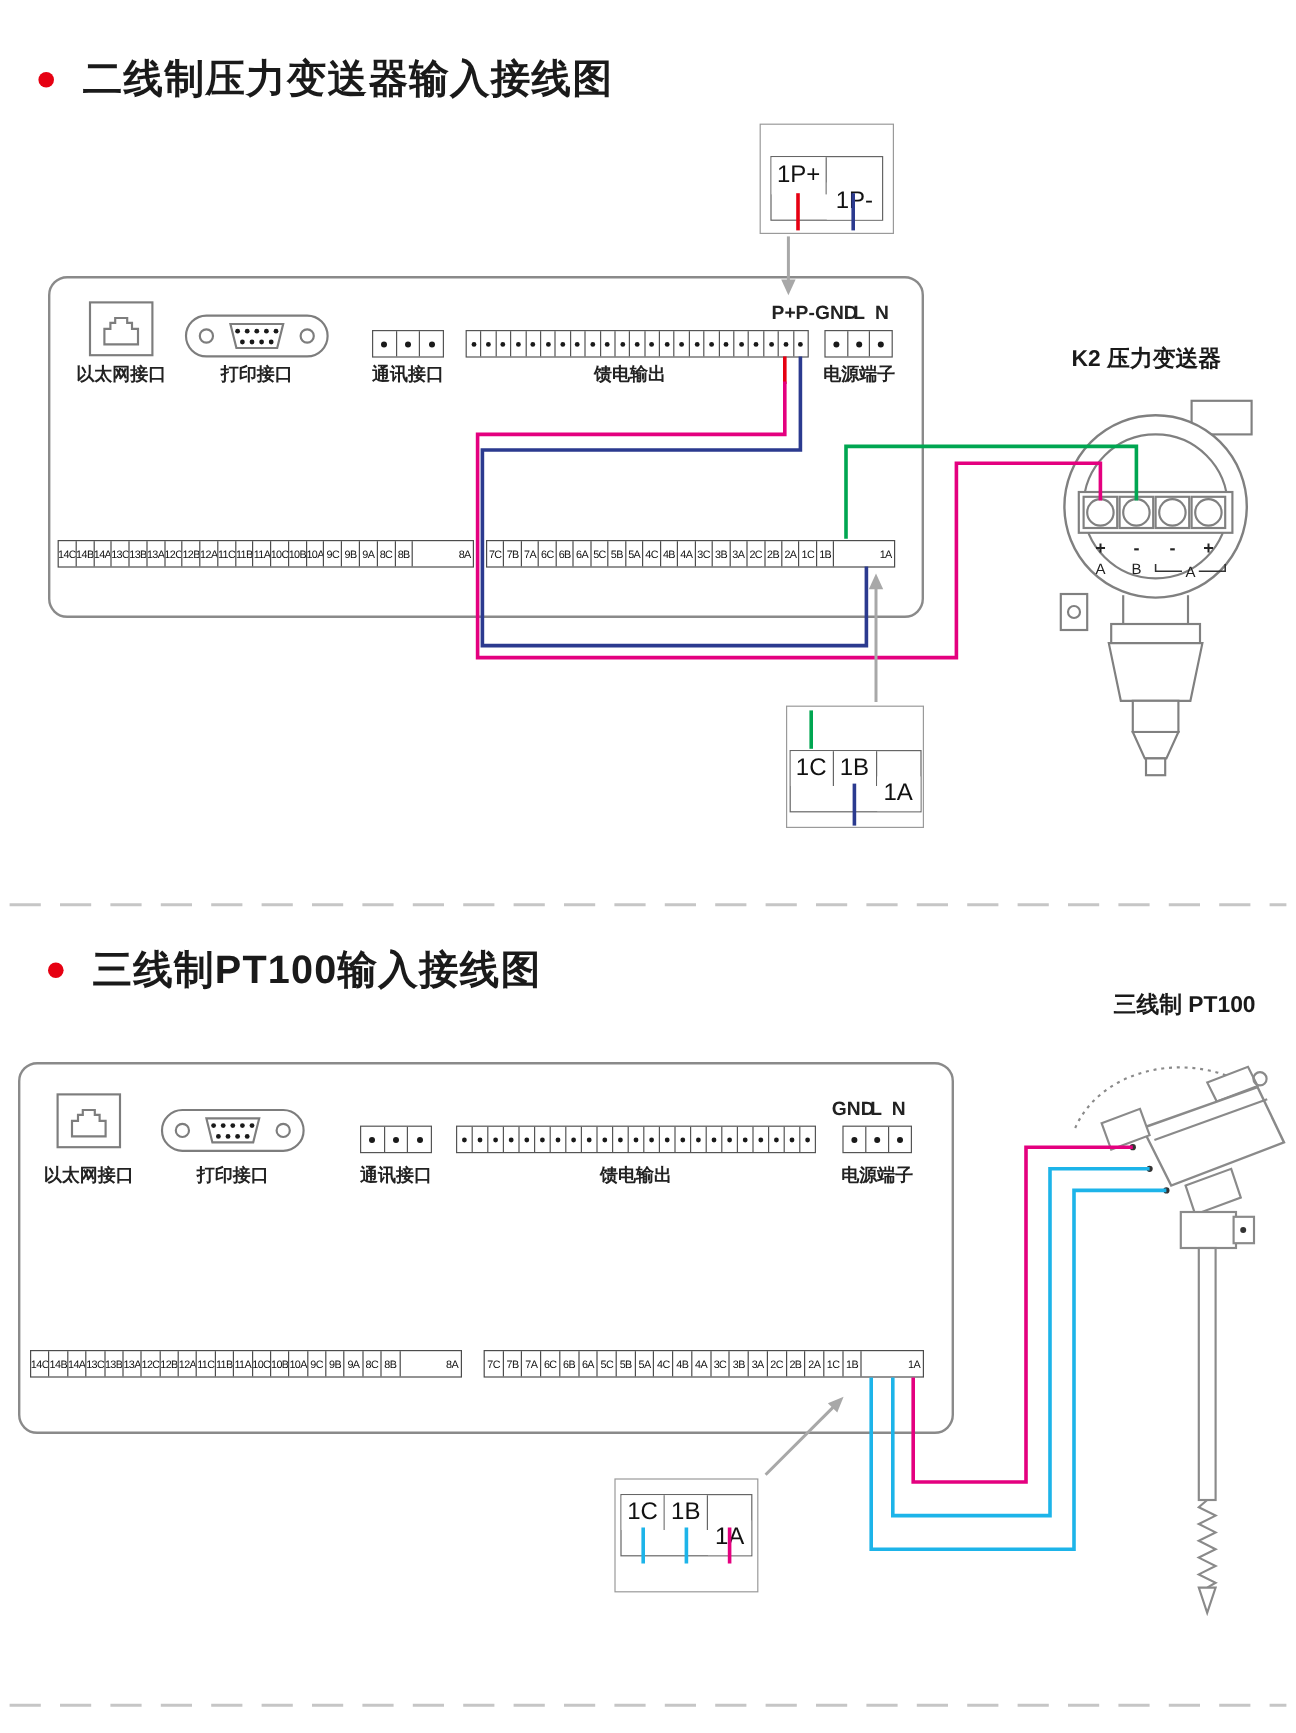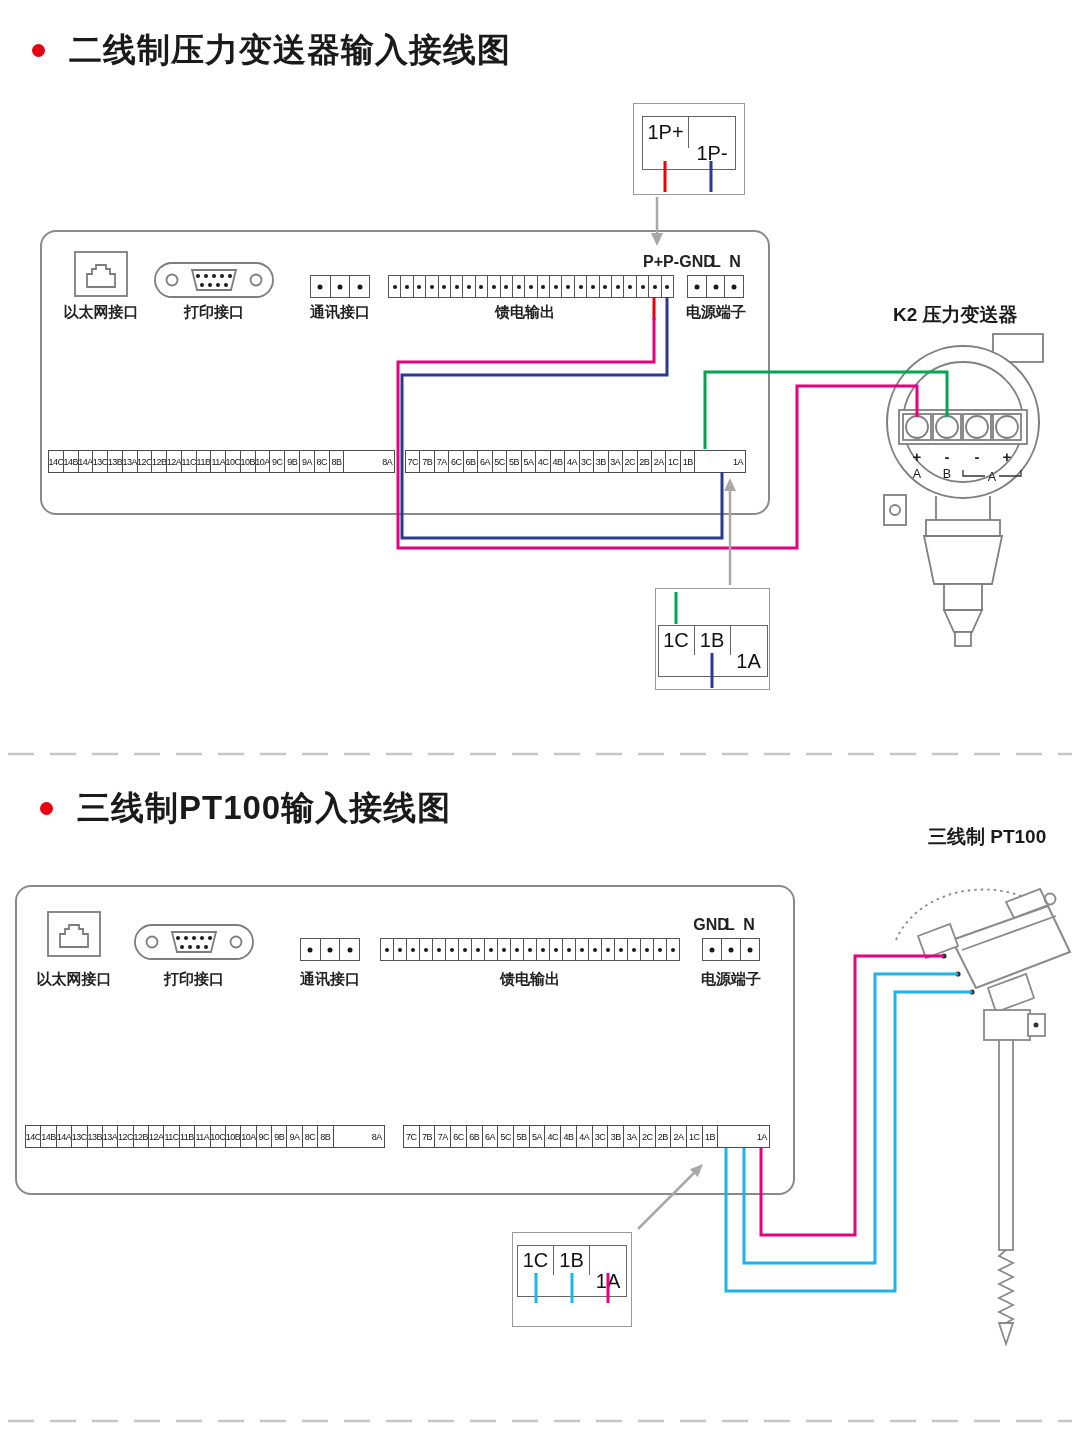--- a/index.html
+++ b/index.html
@@ -33,27 +33,27 @@
   .freelabel{position:absolute;font-size:19px;font-weight:600;color:var(--ink);white-space:nowrap;}
   svg.overlay{position:absolute;left:0;top:0;pointer-events:none;}
   .svgtxt{font-family:"Liberation Sans","DejaVu Sans",sans-serif;fill:#222;}
 </style>
 </head>
 <body>
 
 <div class="canvas">
 
   <div>
-    <div class="sec-title" style="left:32px;top:28px;">
+    <div class="sec-title" style="left:32px;top:44px;">
       <span class="bullet"></span>
       <span class="title-text">二线制压力变送器输入接线图</span>
     </div>
 
     <div class="callout" style="left:633px;top:103px;width:112px;height:92px;">
-      <div class="cellrow" style="top:12px;">
+      <div class="cellrow" style="top:26px;">
         <div class="ccell w46">1P+</div>
         <div class="ccell w46">1P-</div>
       </div>
     </div>
 
     <div class="panel" style="left:40px;top:230px;width:730px;height:285px;"></div>
 
     <span class="plabel" style="left:101px;top:303px;">以太网接口</span>
     <span class="plabel" style="left:214px;top:303px;">打印接口</span>
     <span class="plabel" style="left:340px;top:303px;">通讯接口</span>
@@ -199,21 +199,21 @@
         <div class="tcell">3B</div>
         <div class="tcell">3A</div>
         <div class="tcell">2C</div>
         <div class="tcell">2B</div>
         <div class="tcell">2A</div>
         <div class="tcell">1C</div>
         <div class="tcell">1B</div>
         <div class="tcell">1A</div>
       </div>
 
-    <span class="freelabel" style="left:893px;top:302px;">K2  压力变送器</span>
+    <span class="freelabel" style="left:893px;top:286px;">K2  压力变送器</span>
 
     <div class="callout" style="left:655px;top:588px;width:115px;height:102px;">
       <div class="cellrow" style="top:36px;">
         <div class="ccell w36">1C</div>
         <div class="ccell w36">1B</div>
         <div class="ccell w36">1A</div>
       </div>
     </div>
   </div>
 

